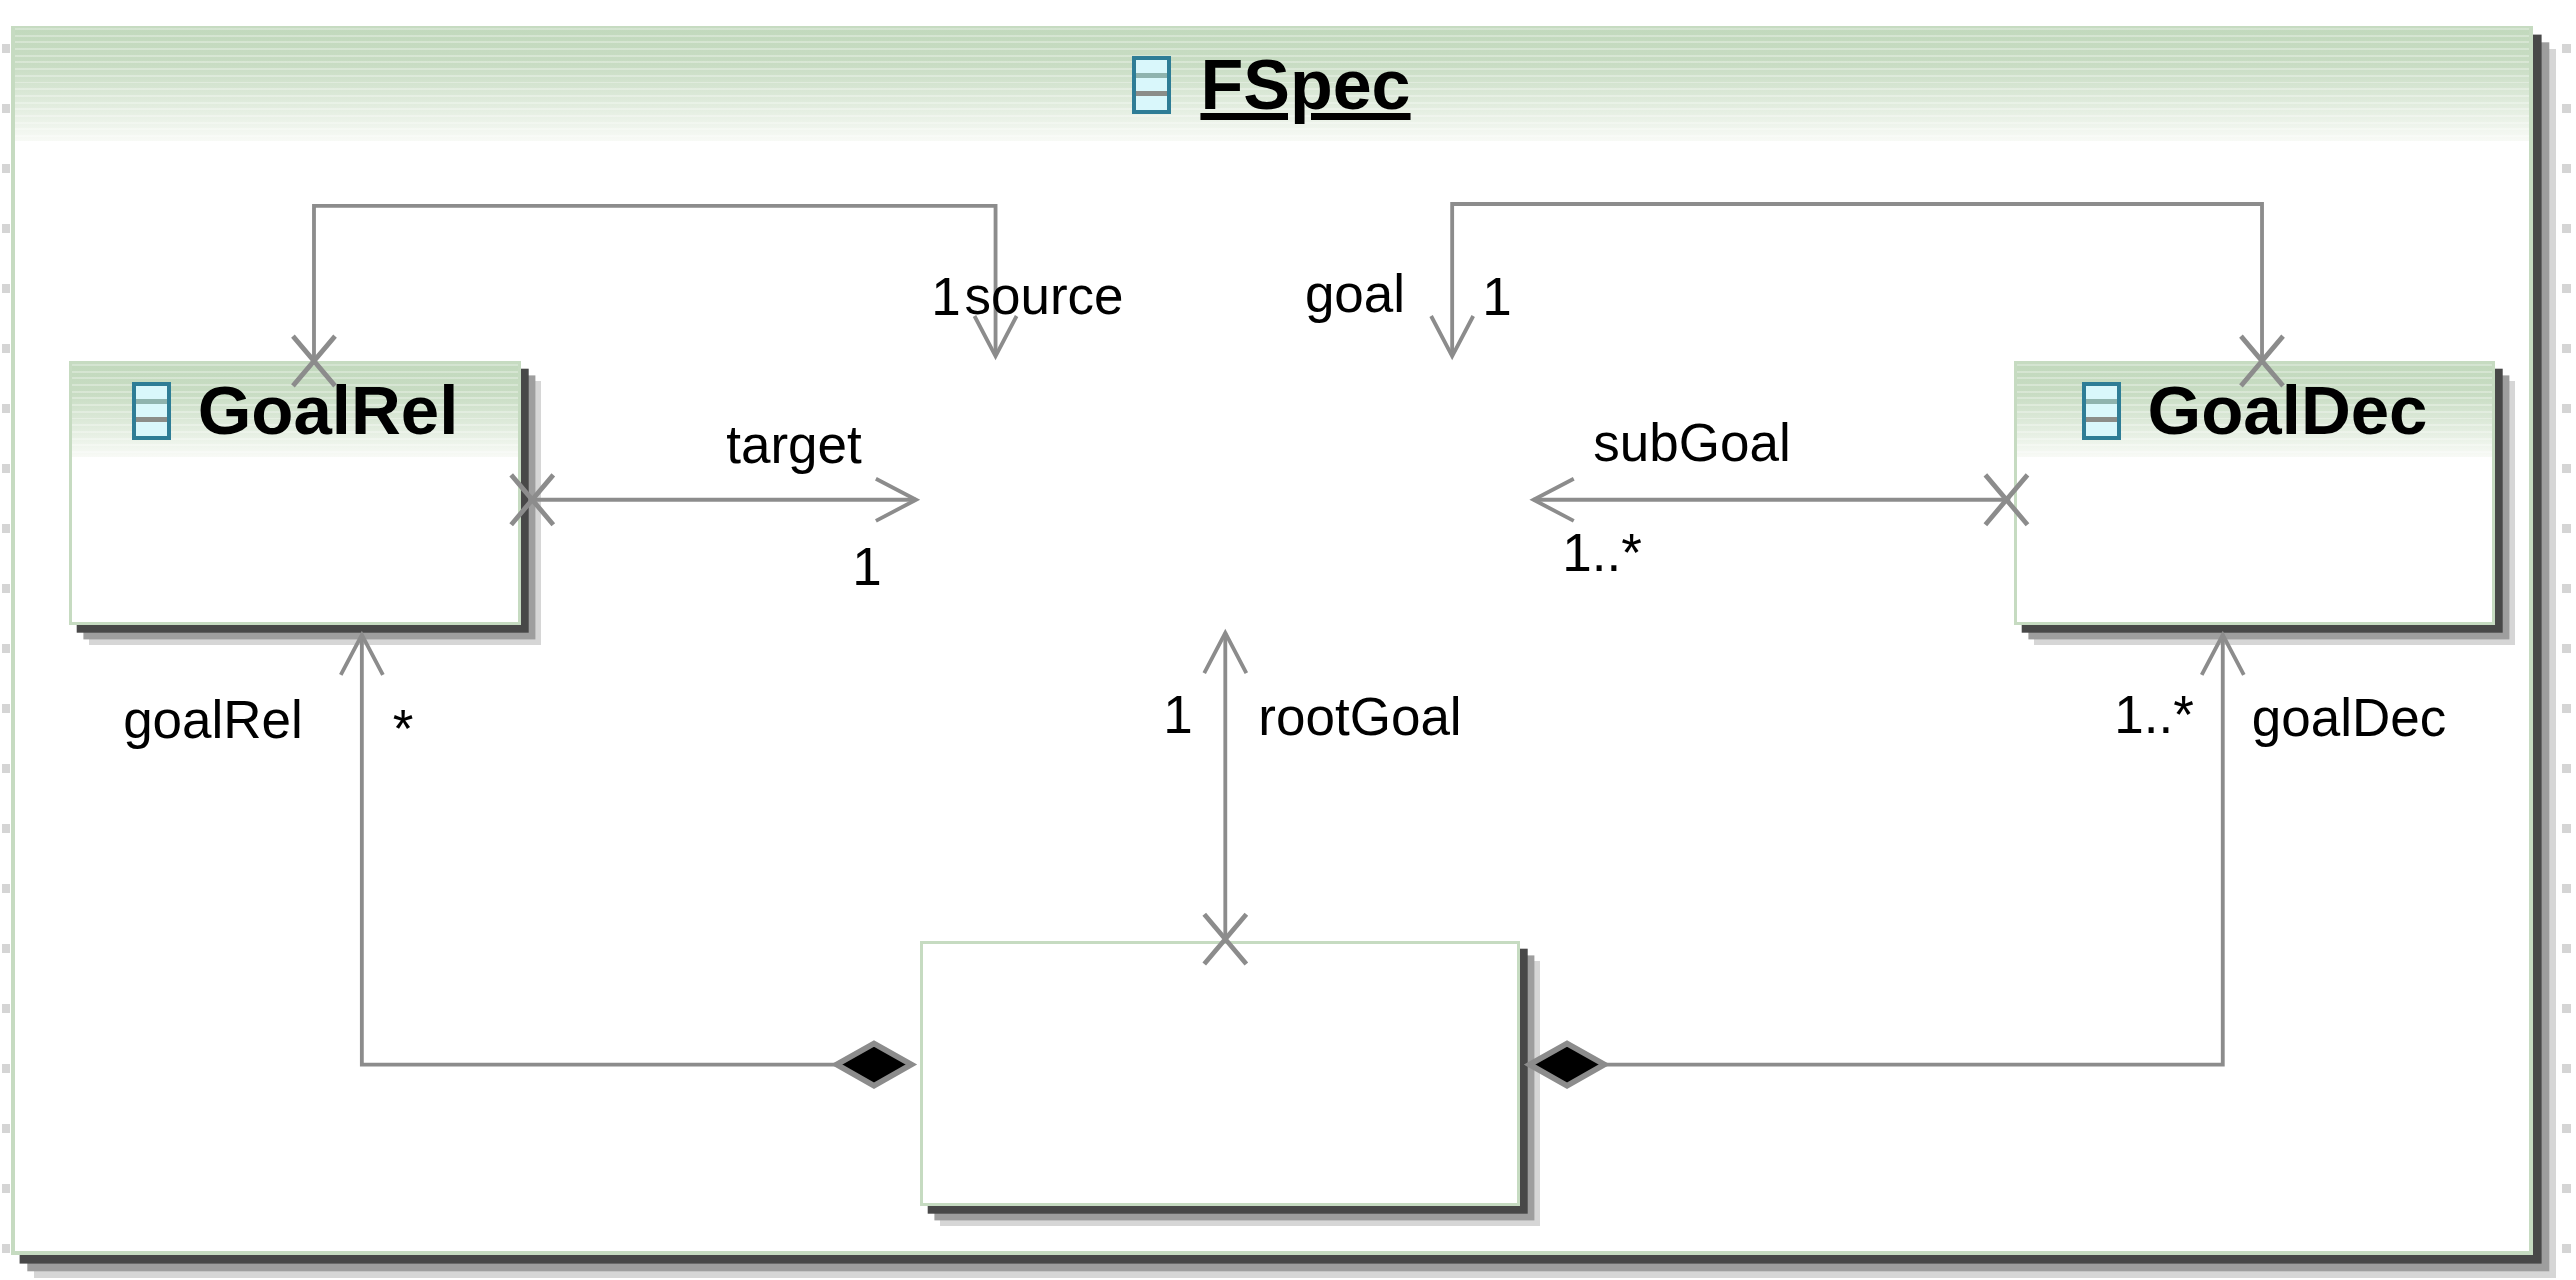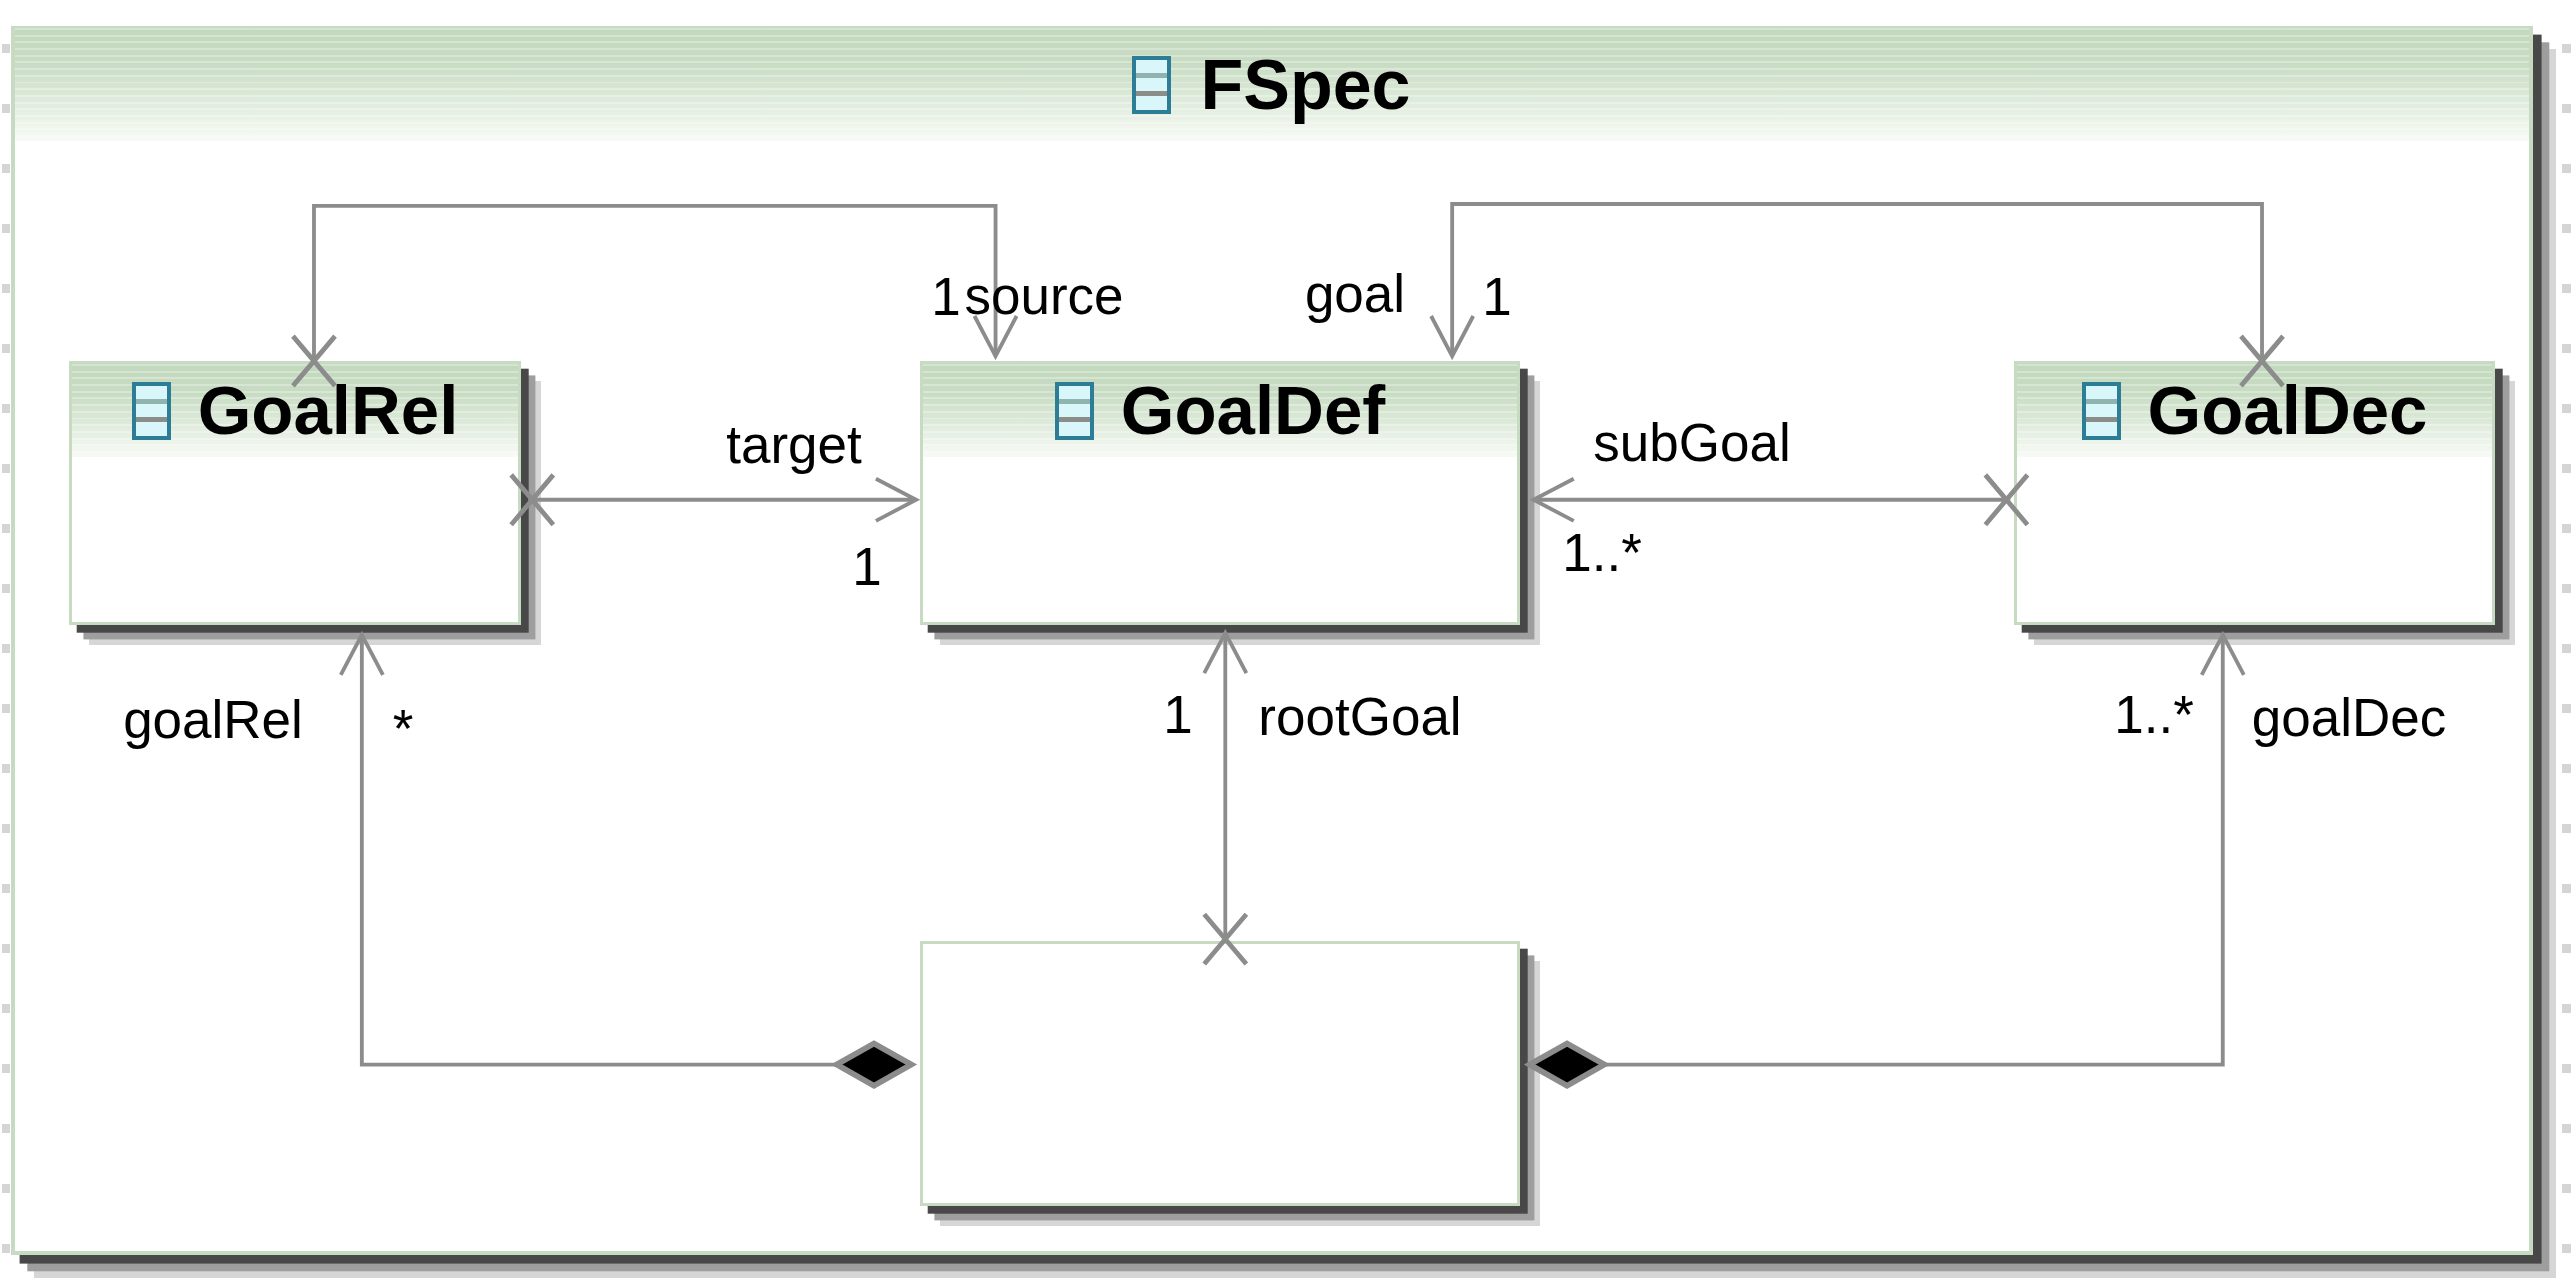--- a/index.html
+++ b/index.html
@@ -23,20 +23,21 @@
       repeating-linear-gradient(to bottom, rgba(255,255,255,0.30) 0 1.9px, rgba(255,255,255,0) 1.9px 6.7px),
       linear-gradient(to bottom, #c2d9bd 0%, #c8dcc3 32%, #e4eee1 72%, #f8faf6 100%);
   }
 
   
   .package {
     position:absolute; left:10.5px; top:26px; width:2514px; height:1223px;
     background:#ffffff;
     border:4.8px solid #c6dbc1; border-top-width:2.9px;
     box-shadow: 8.6px 8.6px 0 #484848, 16.3px 16.3px 0 #9e9e9e, 23px 23px 0 #d6d6d6;
+    text-decoration: underline;
   }
   .package-header {
     height:113px; display:flex; align-items:center; justify-content:center; gap:29px;
   }
   .pkg-title { font-size:70px; font-weight:bold; color:#000; }
 
   
   .eclass-icon {
     width:31px; height:50px; background:#d9f7fb;
     border:4.8px solid #2e7d96; display:flex; flex-direction:column; flex-shrink:0;
@@ -99,33 +100,20 @@
           <span class="d1"></span>
           <span class="c"></span>
           <span class="d2"></span>
           <span class="c"></span>
       </span>
       <span class="ebox-name">GoalRel</span>
     </div>
     <div class="ebox-body"></div>
   </div>
 
-  <div class="ebox" id="box-goaldef">
-    <div class="ebox-header gmf-grad">
-      <span class="eclass-icon">
-        <span class="c"></span>
-          <span class="d1"></span>
-          <span class="c"></span>
-          <span class="d2"></span>
-          <span class="c"></span>
-      </span>
-      <span class="ebox-name">GoalDef</span>
-    </div>
-    <div class="ebox-body"></div>
-  </div>
 
   <div class="ebox" id="box-goaldec">
     <div class="ebox-header gmf-grad">
       <span class="eclass-icon">
         <span class="c"></span>
           <span class="d1"></span>
           <span class="c"></span>
           <span class="d2"></span>
           <span class="c"></span>
       </span>

